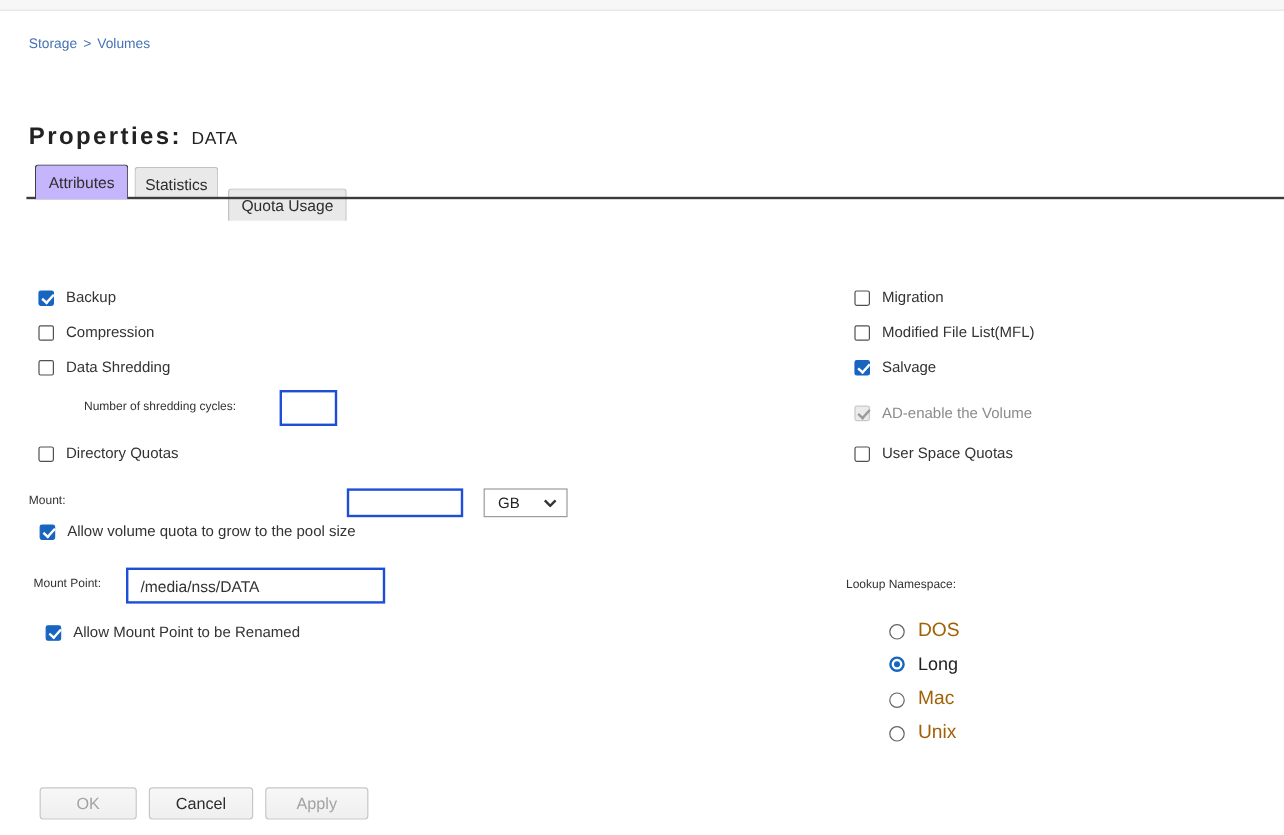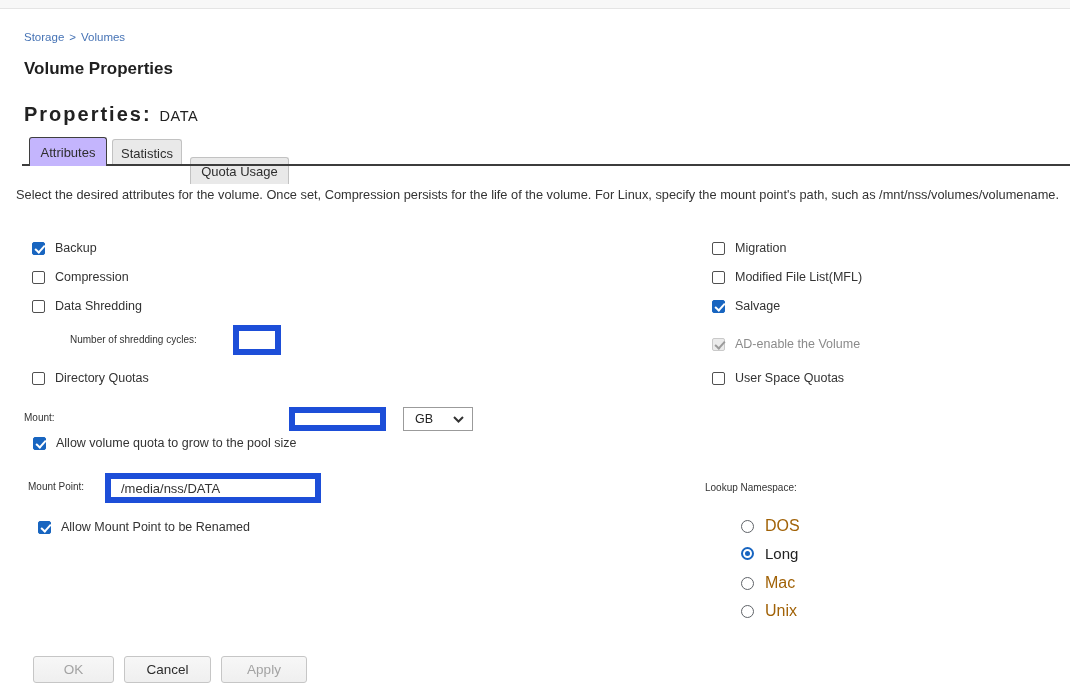--- a/index.html
+++ b/index.html
@@ -48,21 +48,21 @@
   .cb.disabled{background:#ebebeb;border-color:#c9c9c9;cursor:default;}
   .cb.disabled::after{border-color:#9a9a9a;}
 
   .radio{width:13px;height:13px;border:1.5px solid #5f6368;border-radius:50%;background:#fff;position:relative;flex:0 0 13px;cursor:pointer;}
   .radio.selected{border:2px solid var(--accent);}
   .radio.selected::after{content:"";position:absolute;left:50%;top:50%;width:5px;height:5px;margin:-2.5px 0 0 -2.5px;border-radius:50%;background:var(--accent);}
   .radrow{position:absolute;display:flex;align-items:center;gap:11px;height:18px;}
   .radrow label{font-size:16px;color:#a16207;}
   .radrow label.big{font-size:15px;color:#222;}
 
-  .txt{position:absolute;border:6px solid #1d4ed8;background:#fff;font-family:"Liberation Sans",sans-serif;
+  .txt{position:absolute;border:2px solid #1d4ed8;background:#fff;font-family:"Liberation Sans",sans-serif;
        font-size:13px;color:#333;padding:0 10px;outline:none;}
 
   .field-label{position:absolute;font-size:10px;color:var(--text);text-align:center;}
 
   .select{position:absolute;border:1px solid #9b9b9b;background:#fff;display:flex;align-items:center;
           justify-content:space-between;padding:0 8px 0 11px;cursor:pointer;}
   .select span{font-size:12.5px;color:#222;}
 
   .btn{position:absolute;top:656px;height:27px;background:linear-gradient(#f7f7f7,#efefef);
        border:1px solid #c6c6c6;border-radius:3px;font-family:"Liberation Sans",sans-serif;
@@ -73,38 +73,36 @@
 <body>
 
 <div class="app">
 
   <div class="topstrip"></div>
 
   <div class="breadcrumb">
     <a>Storage</a><span class="sep">&gt;</span><a>Volumes</a>
   </div>
 
-  <div class="page-title">Volume Properties</div>
 
   <div class="props">
     <span class="props-label">Properties:</span><span class="props-value">DATA</span>
   </div>
 
   <div class="tab t1 active">
       <span>Attributes</span>
     </div>
   <div class="tab t2">
       <span>Statistics</span>
     </div>
   <div class="tab t3">
       <span>Quota Usage</span>
     </div>
   <div class="tabline"></div>
 
-  <div class="desc">Select the desired attributes for the volume. Once set, Compression persists for the life of the volume. For Linux, specify the mount point's path, such as /mnt/nss/volumes/volumename.</div>
 
   <div class="chkrow" style="left:32px;top:240px">
     <span class="cb checked"></span>
     <label>Backup</label>
   </div>
   <div class="chkrow" style="left:32px;top:269px">
     <span class="cb"></span>
     <label>Compression</label>
   </div>
   <div class="chkrow" style="left:32px;top:298px">

